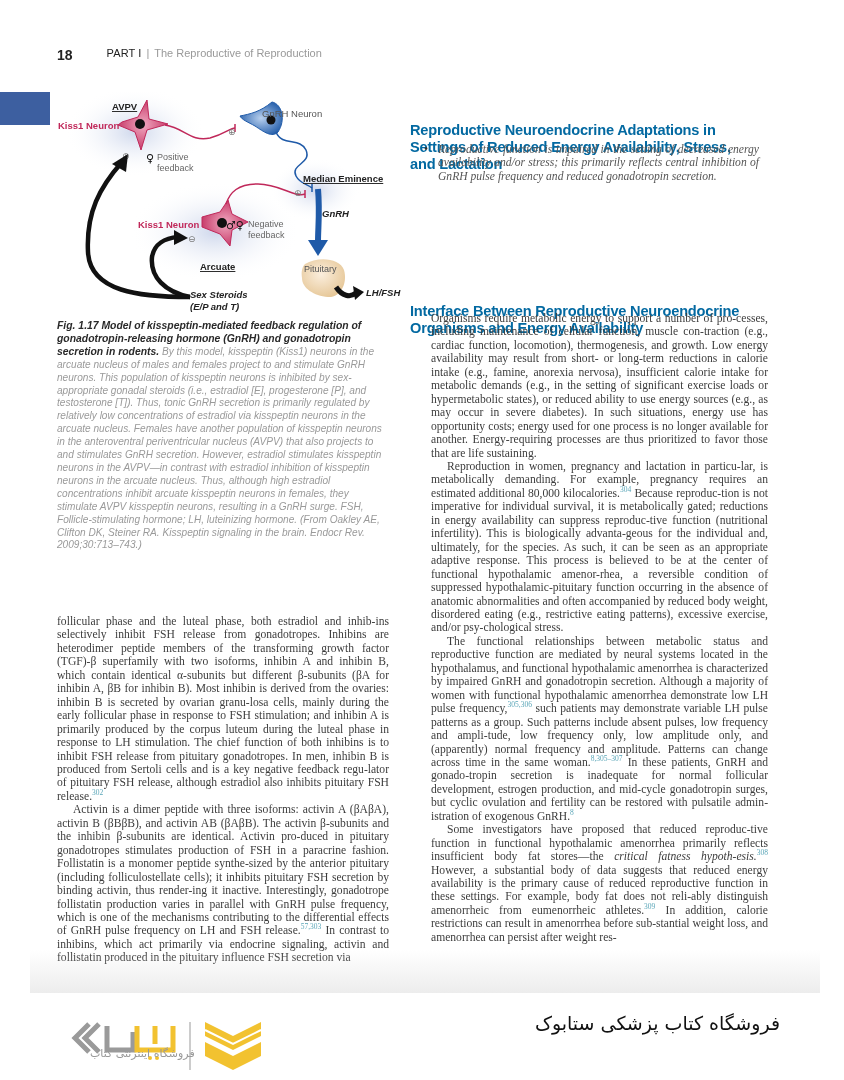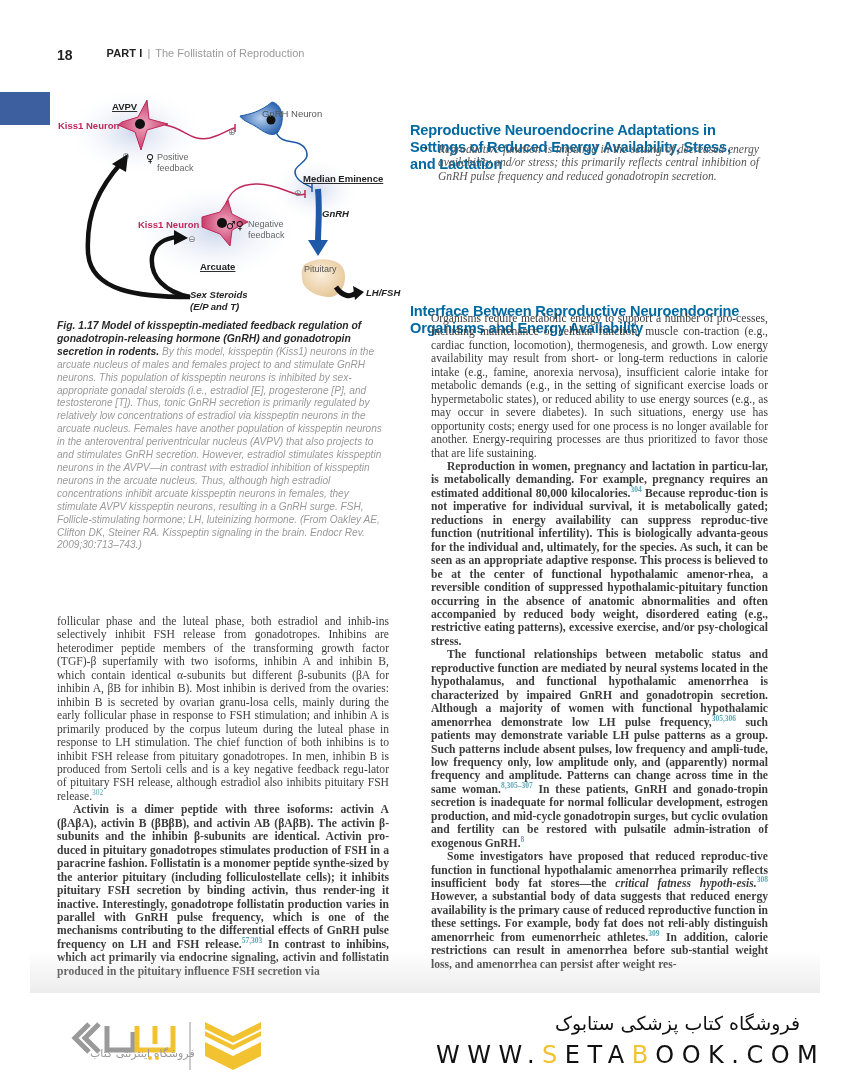--- a/index.html
+++ b/index.html
@@ -1,65 +1,65 @@
 <!DOCTYPE html>
 <html><head>
 <meta charset="utf-8">
 <style>
   * { box-sizing: border-box; margin: 0; padding: 0; }
   html, body { width: 844px; height: 1080px; background: #ffffff; overflow: hidden; }
   body { position: relative; font-family: "Liberation Serif", serif; color: #3a3a3a; }
 
   .page-header { position: absolute; top: 47px; left: 57px; font-family: "Liberation Sans", sans-serif; display: flex; align-items: flex-start; }
   .page-number { font-size: 14px; font-weight: bold; color: #222; margin-right: 34px; }
-  .part-label { font-size: 11px; font-weight: bold; color: #222; letter-spacing: 0.1px; }
+  .part-label { font-size: 11px; font-weight: normal; color: #222; letter-spacing: 0.1px; }
   .part-sep { font-size: 11px; color: #999; margin: 0 5px; }
   .part-title { font-size: 11px; color: #999; }
 
   .blue-tab { position: absolute; top: 92px; left: 0; width: 50px; height: 33px; background: #3d5fa0; }
 
   .figure { position: absolute; top: 92px; left: 50px; width: 360px; height: 228px; }
   .figure svg { width: 100%; height: 100%; }
 
   .caption { position: absolute; top: 320px; left: 57px; width: 333px; font-family: "Liberation Sans", sans-serif; font-size: 10.1px; line-height: 12.9px; color: #9a9a9a; font-style: italic; }
   .caption .cap-title { color: #2a2a2a; font-weight: bold; font-size: 10.4px; }
 
   .col { position: absolute; font-size: 11.6px; line-height: 13.45px; text-align: justify; color: #3c3c3c; hyphens: manual; }
   .col-left { top: 615px; left: 57px; width: 332px; }
   .col-right { top: 312px; left: 422px; width: 337px; margin-left: 9px; }
   .col p { text-indent: 0; }
-  .col p.indent { text-indent: 16px; font-weight: bold; }
+  .col p.indent { text-indent: 16px; }
   .cite { color: #5aa6b8; font-size: 7.5px; vertical-align: super; line-height: 0; }
 
   .h2 { position: absolute; left: 410px; font-family: "Liberation Sans", sans-serif; font-weight: bold; font-size: 14.6px; line-height: 17px; color: #0369a1; letter-spacing: -0.2px; width: 345px; margin-top: 31px; }
   .h2-a { top: 91px; }
   .h2-b { top: 272px; }
 
   .bullets { position: absolute; top: 143px; left: 422px; width: 337px; font-style: italic; font-size: 11.6px; line-height: 13.4px; color: #555; text-align: justify; }
   .bullets li { list-style: none; position: relative; padding-left: 16px; }
   .bullets li::before { content: "•"; position: absolute; left: 2px; font-style: normal; color: #333; }
 
   .fade { position: absolute; left: 30px; top: 950px; width: 790px; height: 45px; background: linear-gradient(to bottom, rgba(255,255,255,0), rgba(220,220,220,0.55)); pointer-events: none; }
   .cut-line { position: absolute; left: 30px; top: 993px; width: 790px; height: 6px; background: #fff; }
 
   .banner { position: absolute; top: 1000px; left: 0; width: 844px; height: 80px; background: #fff; }
   .logo { position: absolute; left: 65px; top: 14px; width: 250px; height: 60px; }
   .logo-fa-sub { position: absolute; left: 90px; top: 47px; font-family: "DejaVu Sans", sans-serif; font-size: 11px; color: #999; direction: rtl; text-align: right; }
-  .store-name { position: absolute; right: 44px; top: 12px; font-family: "DejaVu Sans", sans-serif; font-size: 19px; color: #111; direction: rtl; }
+  .store-name { position: absolute; right: 64px; top: 12px; font-family: "DejaVu Sans", sans-serif; font-size: 19px; color: #111; direction: rtl; }
   .store-url { position: absolute; left: 436px; top: 41px; font-family: "DejaVu Sans", sans-serif; font-size: 24px; letter-spacing: 7.5px; color: #111; }
   .store-url .hl { color: #f2c230; }
 </style>
 </head>
 <body>
 
 <div class="page-header">
   <span class="page-number">18</span>
   <span class="part-label">PART I</span>
   <span class="part-sep">|</span>
-  <span class="part-title">The Follistatin of Reproduction</span>
+  <span class="part-title">The Reproductive of Reproduction</span>
 </div>
 
 <div class="blue-tab"></div>
 
 <div class="figure">
   <svg viewBox="0 0 360 228" xmlns="http://www.w3.org/2000/svg">
     <defs>
       <radialGradient id="glow" cx="50%" cy="50%" r="50%">
         <stop offset="0%" stop-color="#c9d3ea" stop-opacity="0.9"></stop>
         <stop offset="100%" stop-color="#ffffff" stop-opacity="0"></stop>
@@ -180,14 +180,13 @@
     <circle cx="92" cy="44" r="2" fill="#f2c230"></circle>
 
     <line x1="125" y1="8" x2="125" y2="56" stroke="#bbb" stroke-width="1.5"></line>
 
     <path d="M140,8 L168,22 L196,8 L196,22 L168,36 L140,22 Z" fill="#f2c230"></path>
     <path d="M140,28 L168,42 L196,28 L196,42 L168,56 L140,42 Z" fill="#f2c230"></path>
     <path d="M140,16 L168,30 L196,16" fill="none" stroke="#fff" stroke-width="2"></path>
   </svg>
   <div class="logo-fa-sub">فروشگاه اینترنتی کتاب</div>
   <div class="store-name">فروشگاه کتاب پزشکی ستابوک</div>
-  <div class="store-url"><span>WWW.</span><span class="hl">S</span><span>ETA</span><span class="hl">B</span><span>OOK.COM</span></div>
 </div>
 
 </body></html>

